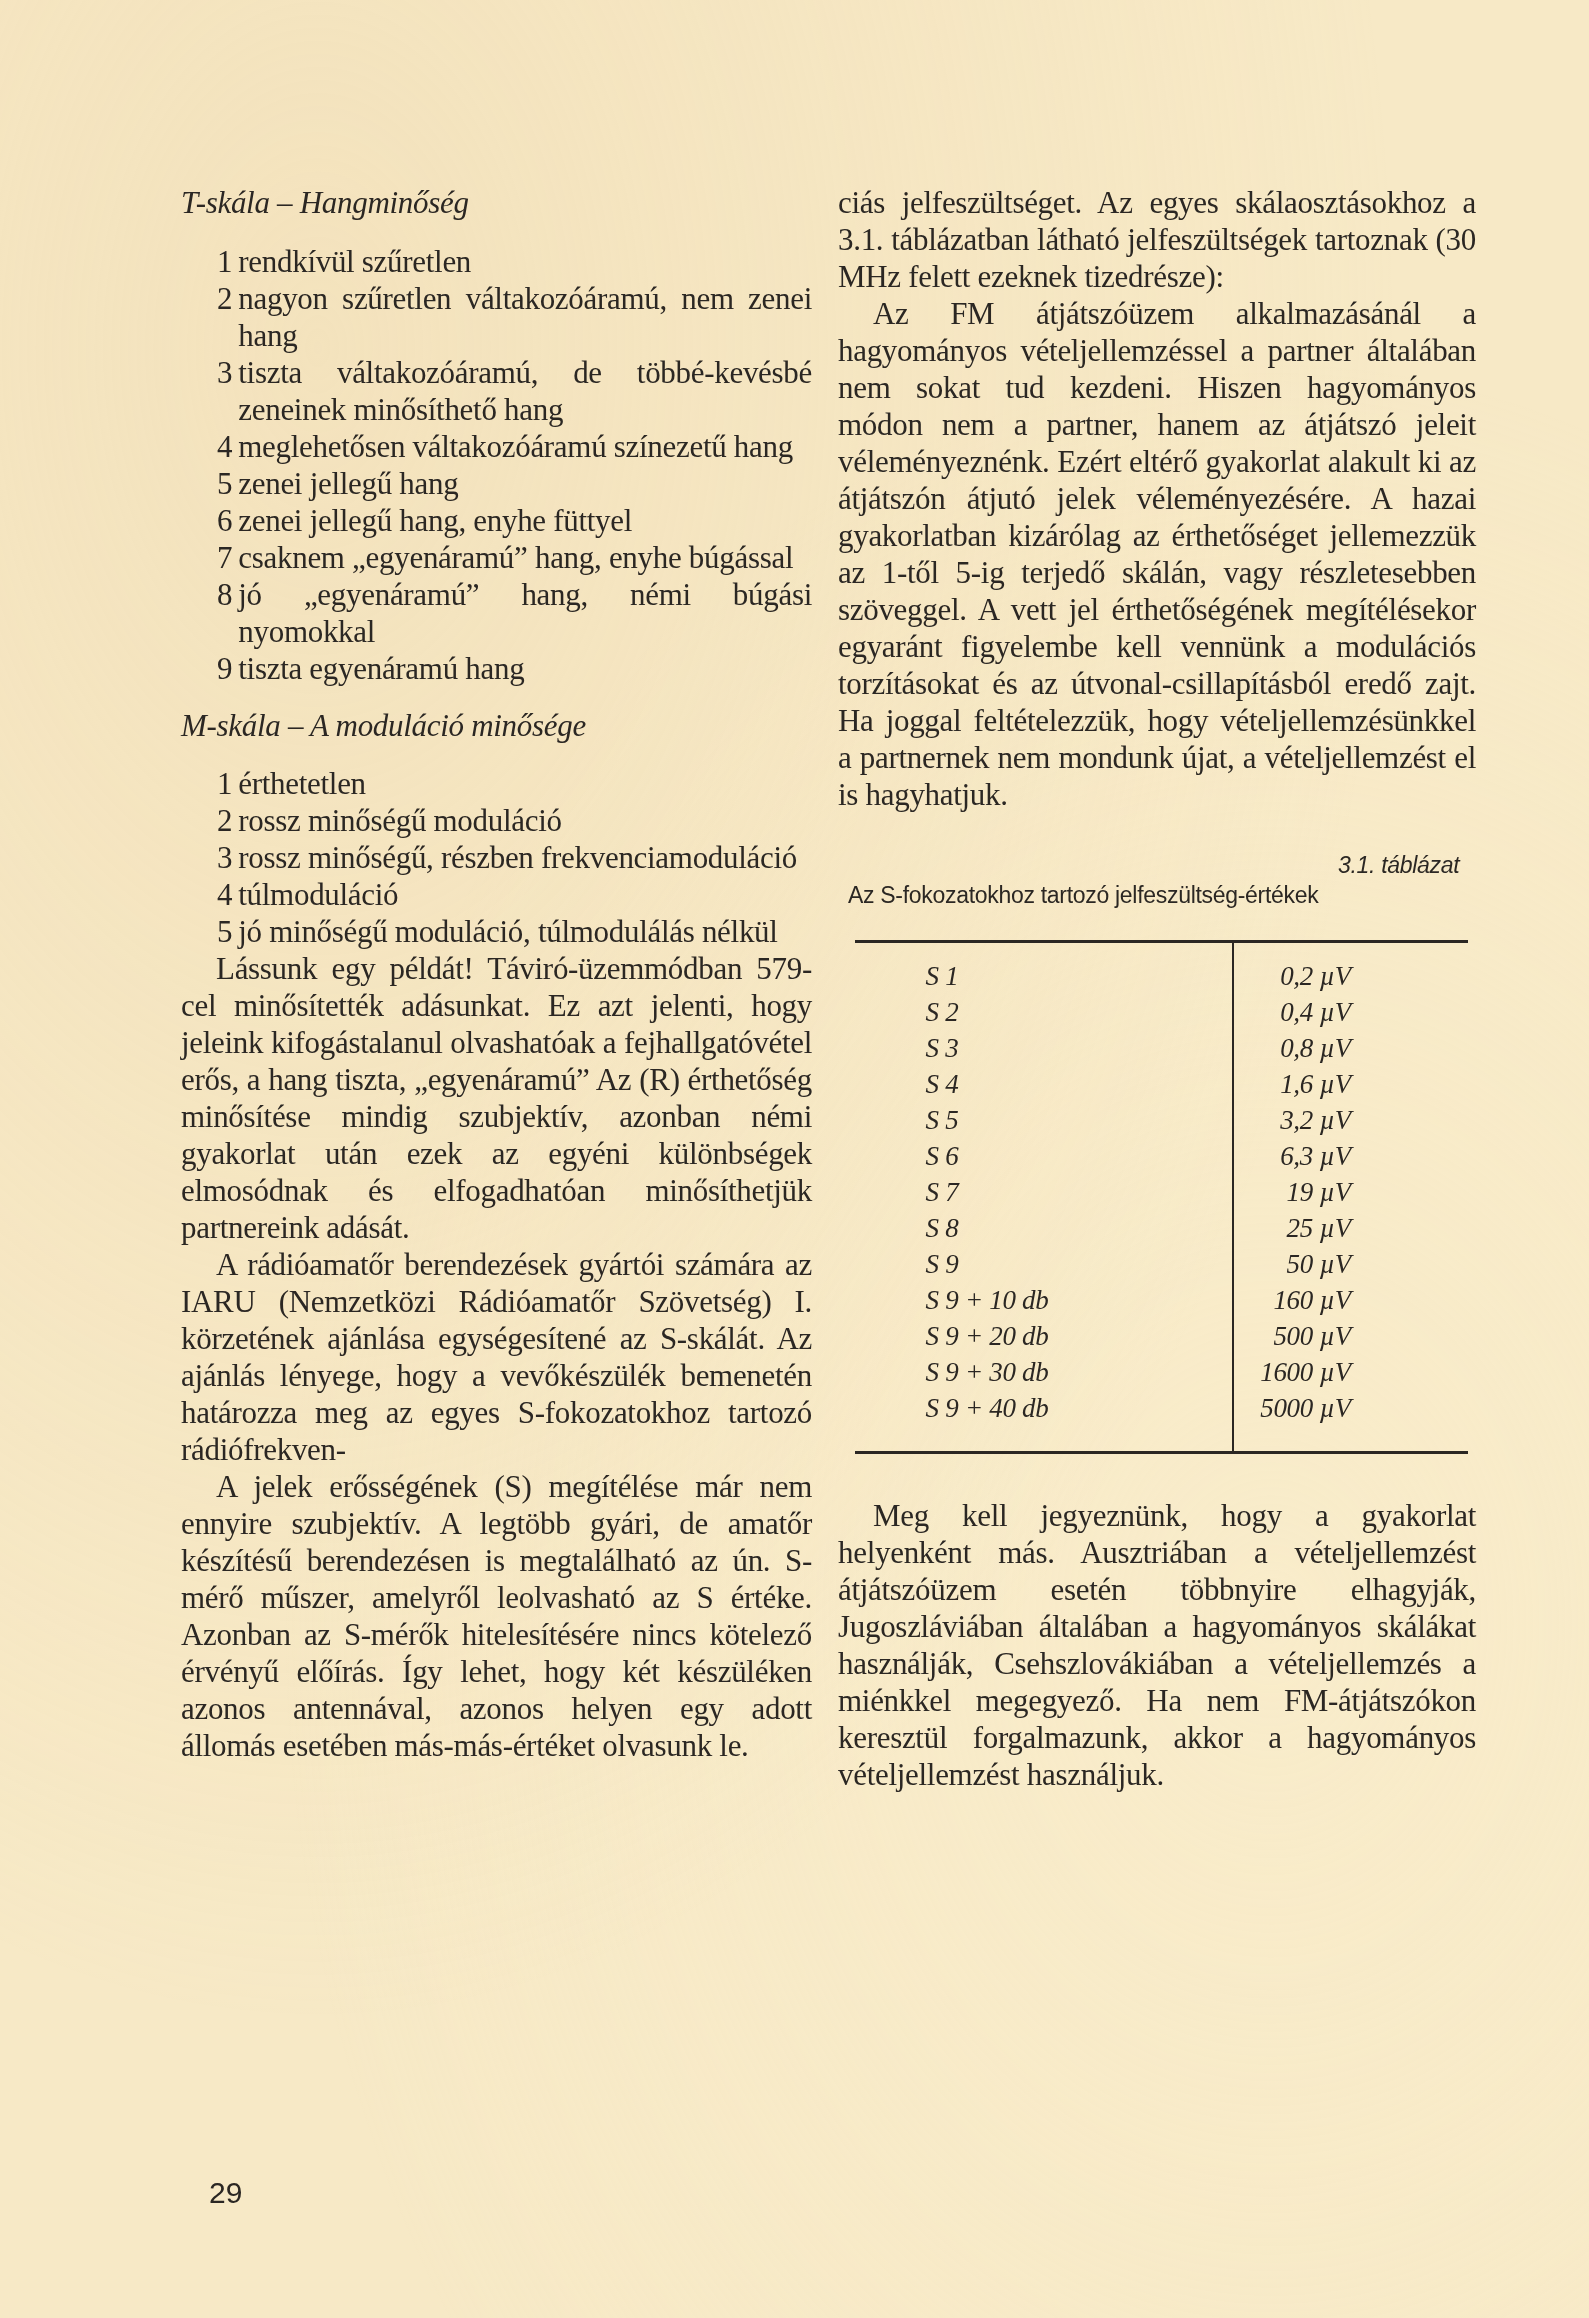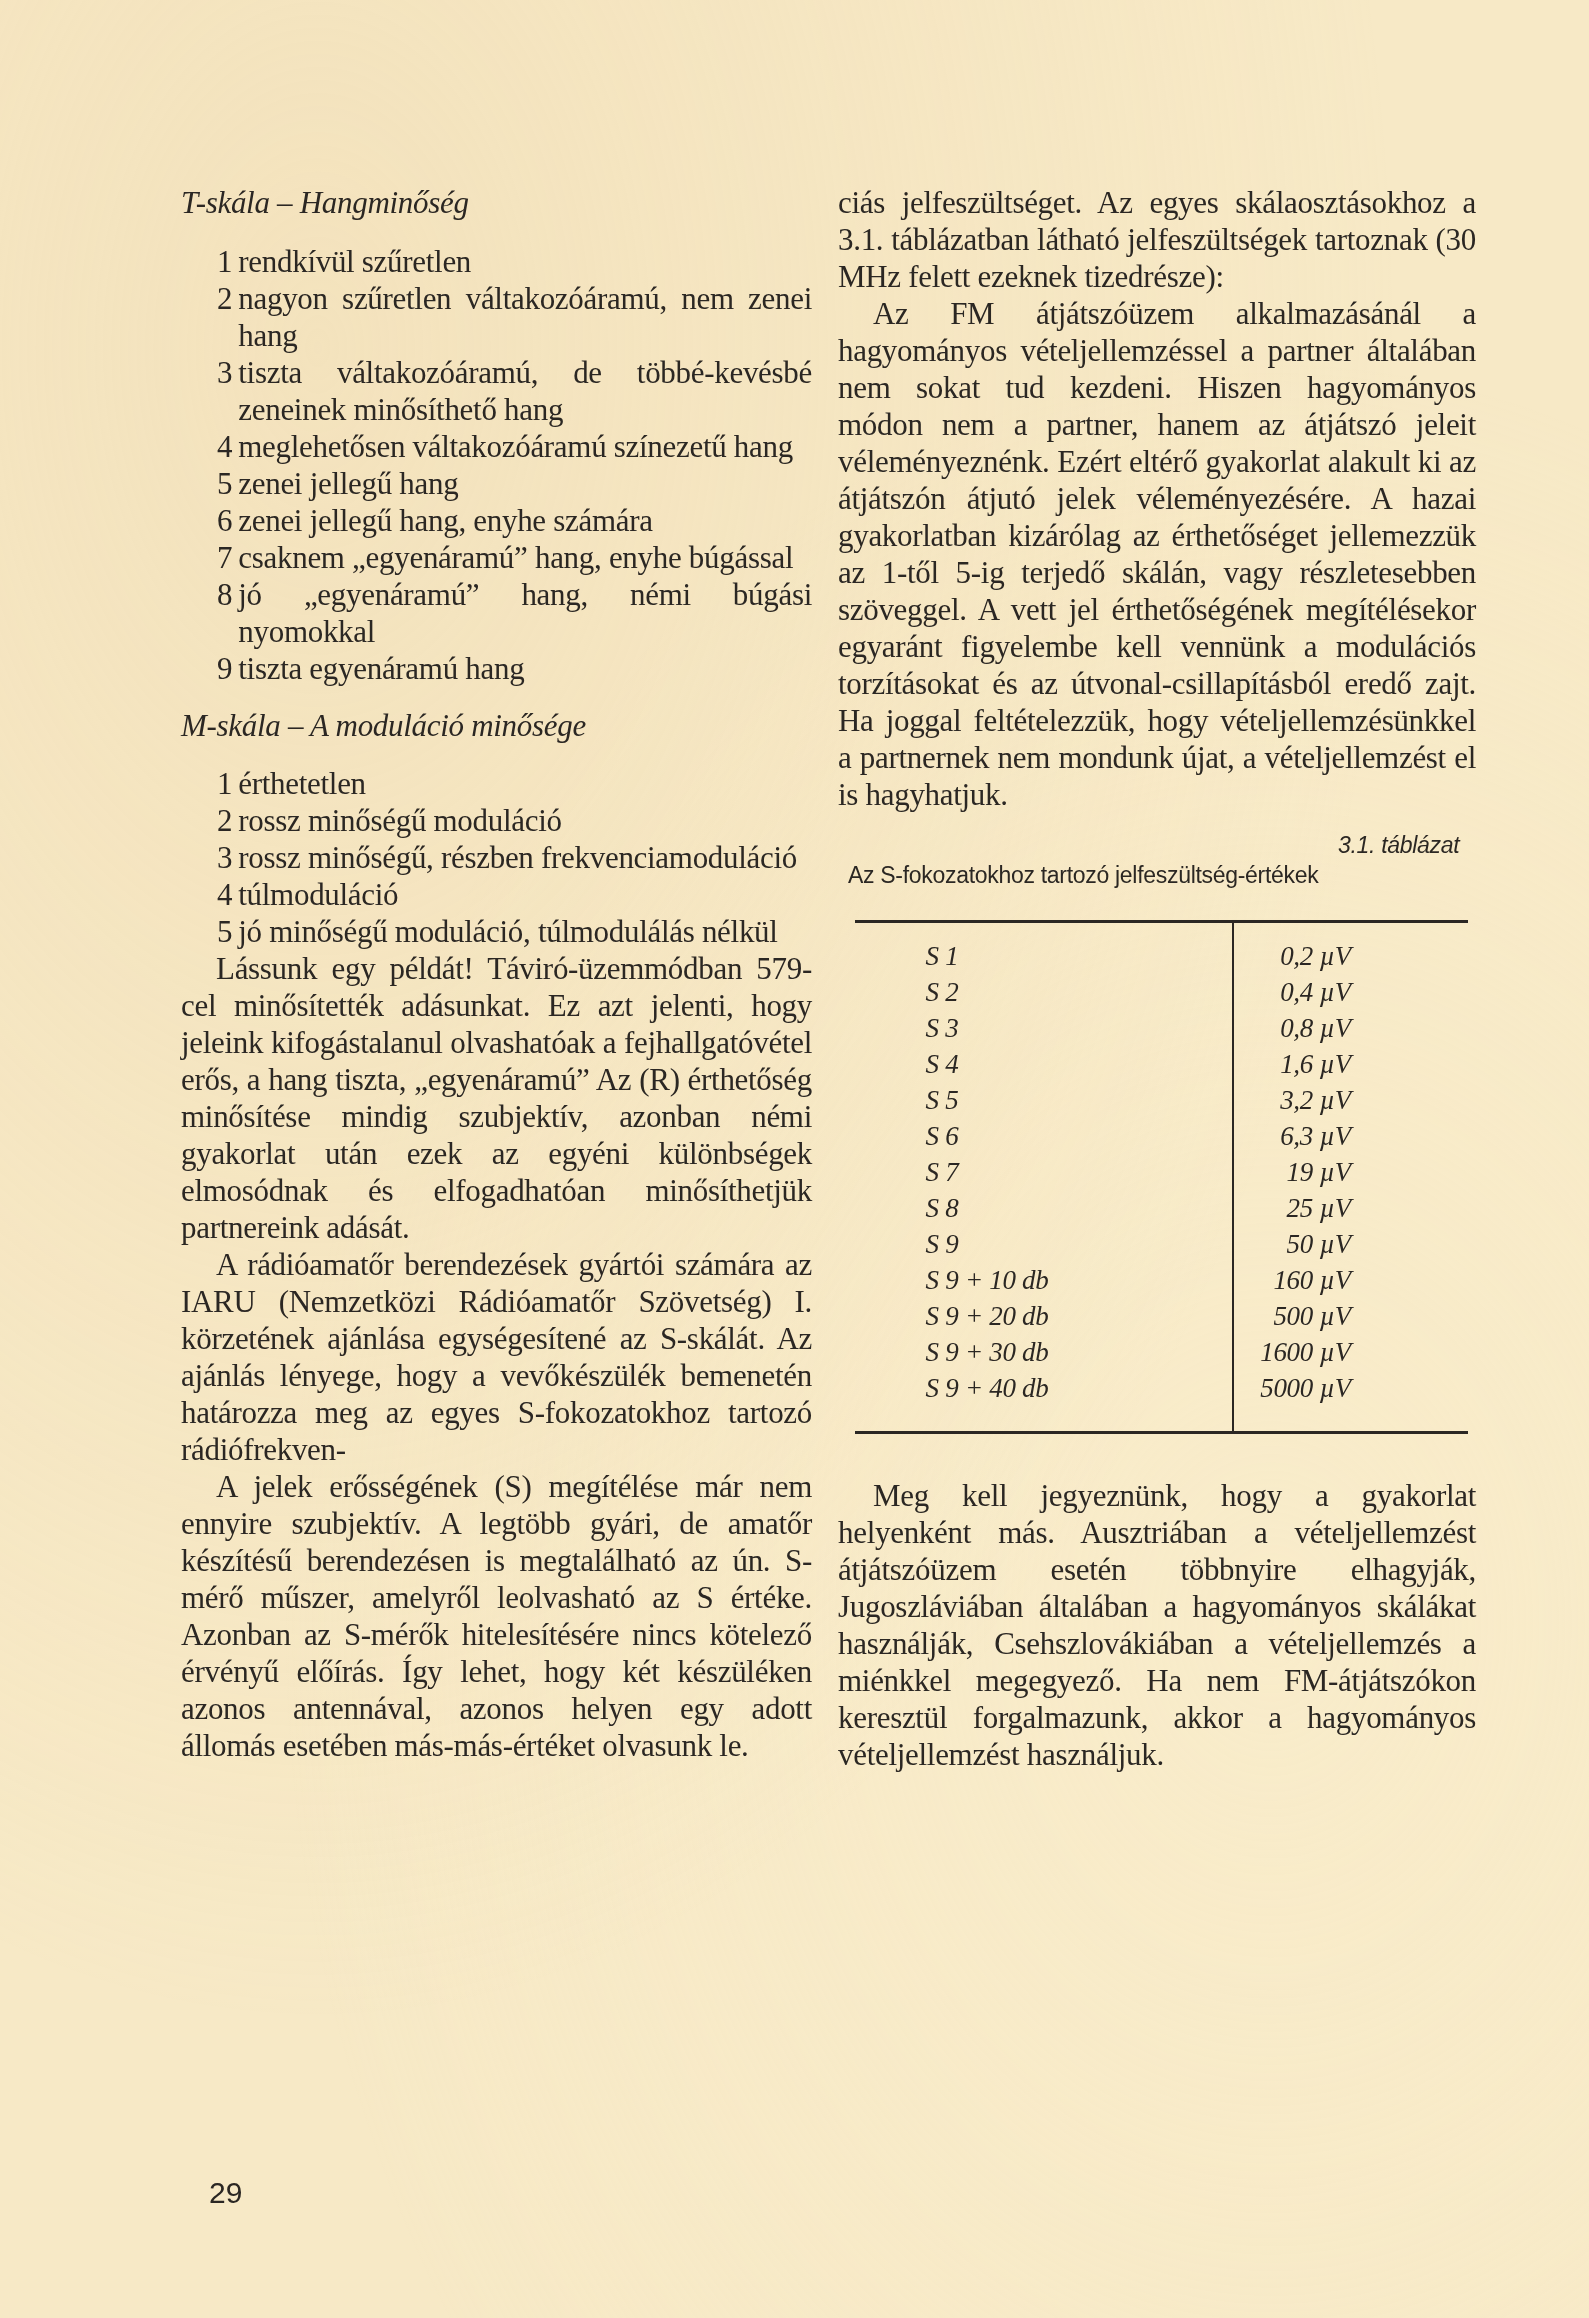--- a/index.html
+++ b/index.html
@@ -21,21 +21,21 @@
   .heading { font-style: italic; margin: 0 0 21.5px 0; }
   .heading.m { margin-top: 20px; }
   .scale-list { list-style: none; margin: 0; padding: 0 0 0 36px; }
   .scale-item { display: flex; text-align: justify; }
   .scale-num { width: 18px; flex: none; }
   .scale-text { flex: 1; padding-left: 3.3px; }
   p.para { margin: 0; text-align: justify; text-indent: 35px; }
   p.para.noindent { text-indent: 0; }
   .table-caption {
     font-family: "Liberation Sans", "DejaVu Sans", sans-serif;
-    font-size: 23px; line-height: 30px; text-align: right; margin-top: 17px;
+    font-size: 23px; line-height: 30px; text-align: right; margin-top: 37px;
   }
   .table-caption .label { font-style: italic; display: block; padding-right: 16.6px; }
   .table-caption .title { display: block; text-align: left; padding-left: 10px; }
   .stable {
     margin-top: 30px; margin-left: 16.6px; width: 613px;
     border-collapse: collapse;
     border-top: 3.3px solid #2b2723; border-bottom: 3.3px solid #2b2723;
     font-size: 27px; line-height: 36px;
   }
   .stable td { padding: 0; font-style: italic; }
@@ -72,21 +72,21 @@
     <li class="scale-item">
         <span class="scale-num">4</span>
         <span class="scale-text">meglehetősen váltakozóáramú színezetű hang</span>
       </li>
     <li class="scale-item">
         <span class="scale-num">5</span>
         <span class="scale-text">zenei jellegű hang</span>
       </li>
     <li class="scale-item">
         <span class="scale-num">6</span>
-        <span class="scale-text">zenei jellegű hang, enyhe számára</span>
+        <span class="scale-text">zenei jellegű hang, enyhe füttyel</span>
       </li>
     <li class="scale-item">
         <span class="scale-num">7</span>
         <span class="scale-text">csaknem „egyenáramú” hang, enyhe búgással</span>
       </li>
     <li class="scale-item">
         <span class="scale-num">8</span>
         <span class="scale-text">jó „egyenáramú” hang, némi búgási nyomokkal</span>
       </li>
     <li class="scale-item">

